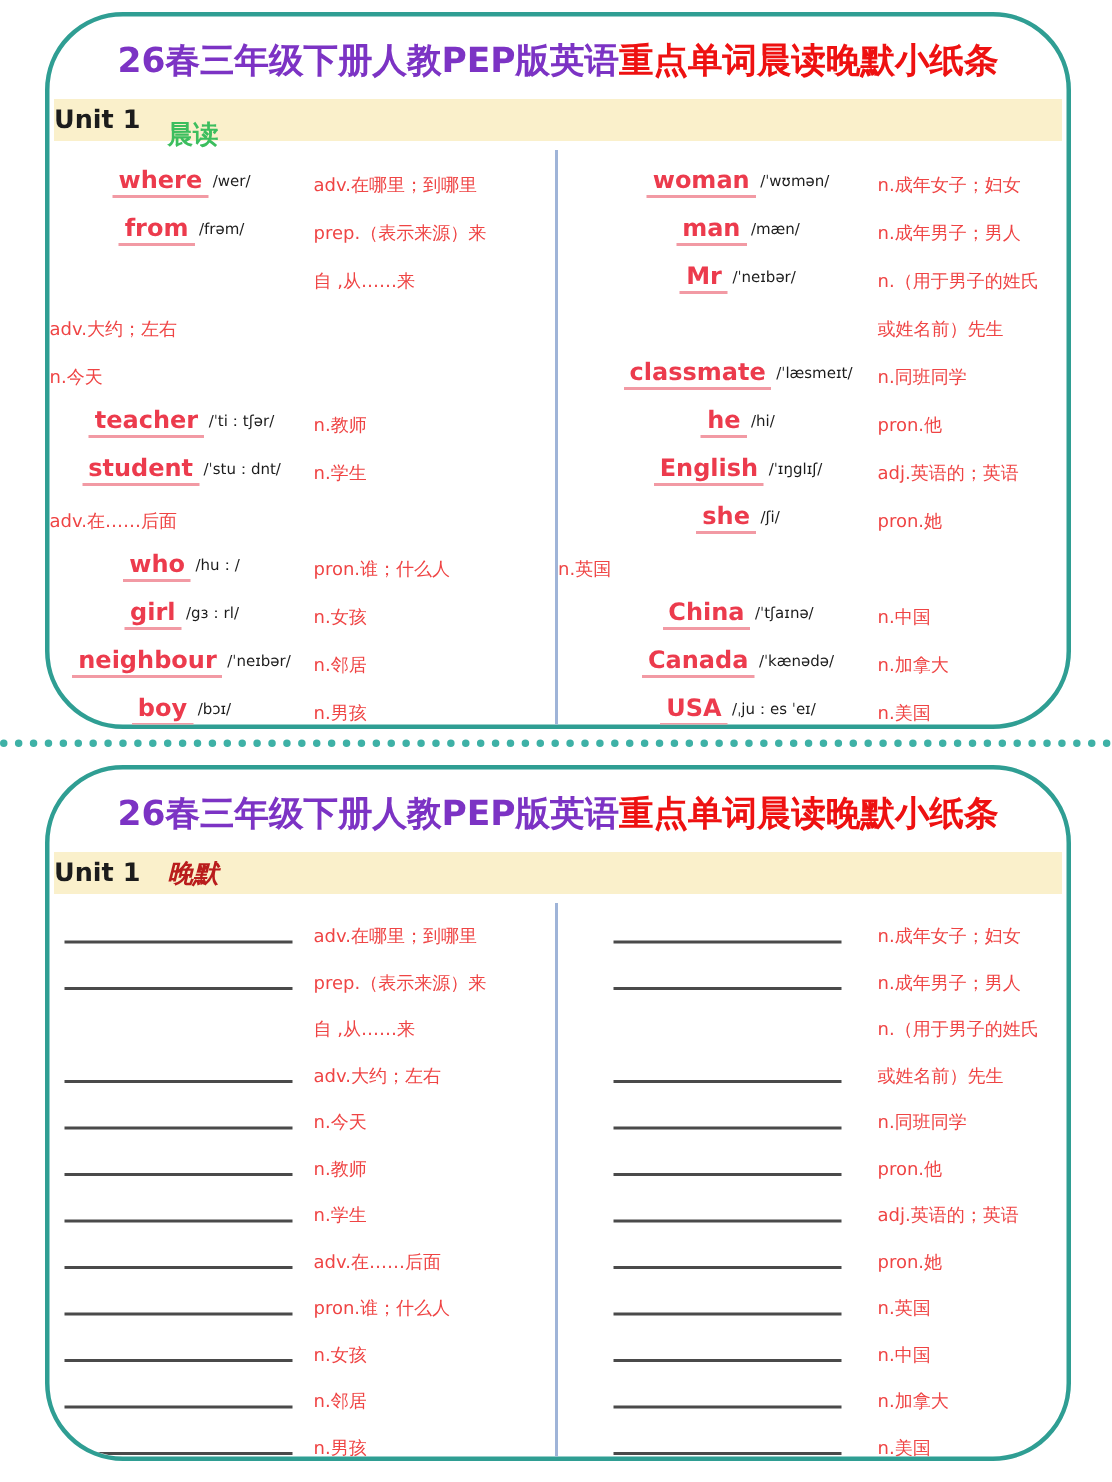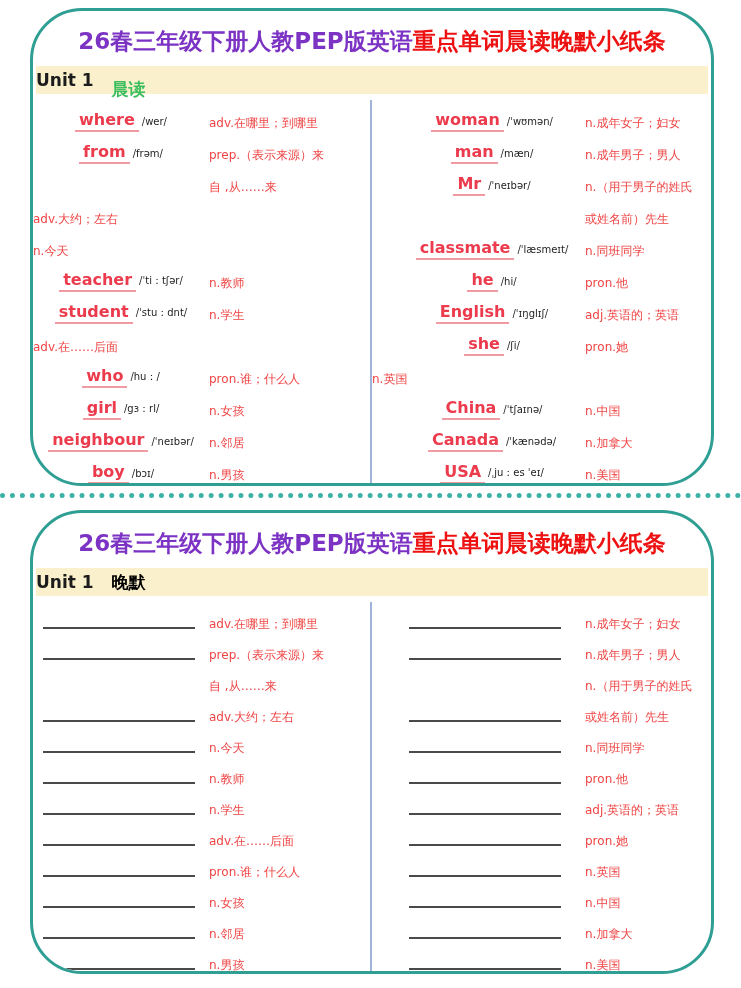--- a/index.html
+++ b/index.html
@@ -22,21 +22,21 @@
   }
   .sheet-title .t1{color:#7C33C4;}
   .sheet-title .t2{color:#EE1111;}
 
   .unit-bar{
     height:28px;margin:10px 3px 0 3px;background:#FAF0CB;
     display:flex;align-items:center;gap:18px;
     font-size:17px;font-weight:bold;color:#1C1C1C;
   }
   #panel-reading .mode-label{color:#3CBE5E;margin-top:19px;}
-  #panel-dictation .mode-label{color:#000000;}
+  #panel-dictation .mode-label{color:#b91c1c;font-style:italic;}
 
   .content{
     display:flex;margin-top:6px;
   }
   .col{width:50%;box-sizing:border-box;}
   .col-left{border-right:2px solid #9FB4D8;}
 
   .vrow{
     display:flex;align-items:flex-end;height:32px;
   }

